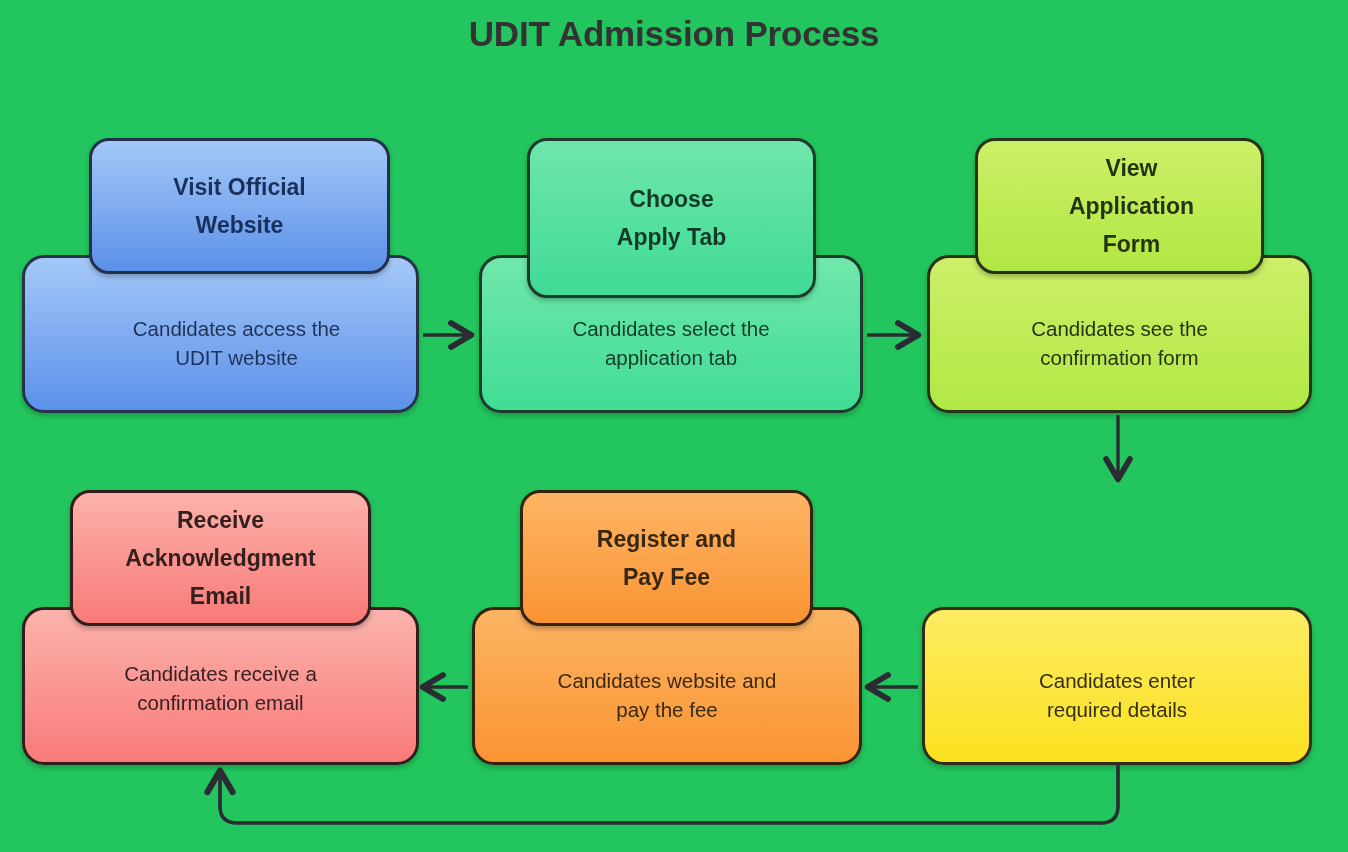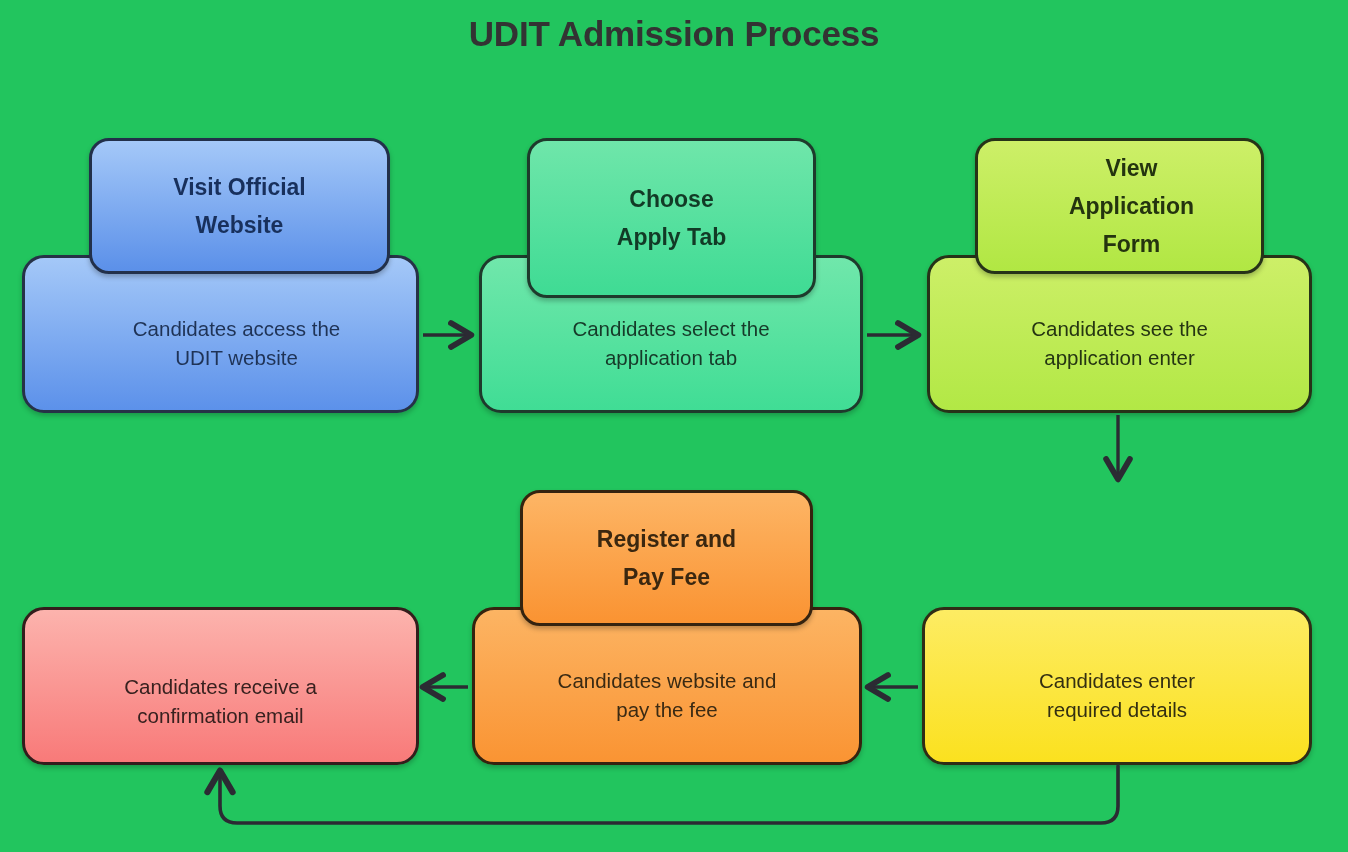--- a/index.html
+++ b/index.html
@@ -153,21 +153,21 @@
     </div>
     <div class="node-head" style="left:48px; top:-117px; width:289px; height:160px;">
       <div class="node-title">Choose
 Apply Tab</div>
     </div>
   </div>
 
   <div class="node theme-lime" style="left:927px; top:255px; width:385px; height:158px;">
     <div class="node-body">
       <div class="node-desc" style="margin-bottom:38px;">Candidates see the
-application enter</div>
+confirmation form</div>
     </div>
     <div class="node-head" style="left:48px; top:-117px; width:289px; height:136px;">
       <div class="node-title" style="line-height:38px;">View
 Application
 Form</div>
     </div>
   </div>
 
   <div class="node theme-yellow" style="left:922px; top:607px; width:390px; height:158px;">
     <div class="node-body">
@@ -182,22 +182,27 @@
 pay the fee</div>
     </div>
     <div class="node-head" style="left:48px; top:-117px; width:293px; height:136px;">
       <div class="node-title">Register and
 Pay Fee</div>
     </div>
   </div>
 
   <div class="node theme-red" style="left:22px; top:607px; width:397px; height:158px;">
     <div class="node-body">
-      <div class="node-desc" style="margin-bottom:32px;">Candidates receive a
+      <div class="node-desc" style="margin-bottom:45px;">Candidates receive a
 confirmation email</div>
+    </div>
+    <div class="node-head" style="left:48px; top:-117px; width:301px; height:136px;">
+      <div class="node-title">Receive
+Acknowledgment
+Email</div>
     </div>
   </div>
 
   <svg id="edges" viewBox="0 0 1348 852">
     <defs>
       <marker id="ah-r" markerWidth="9" markerHeight="9" refX="6.6" refY="4.5" orient="auto">
         <path d="M1,1 L7,4.5 L1,8" fill="none" stroke="#2b2b33" stroke-width="1.7" stroke-linecap="round" stroke-linejoin="round"></path>
       </marker>
       <marker id="ah-l" markerWidth="9" markerHeight="9" refX="6.6" refY="4.5" orient="auto">
         <path d="M1,1 L7,4.5 L1,8" fill="none" stroke="#2b2b33" stroke-width="1.7" stroke-linecap="round" stroke-linejoin="round"></path>

